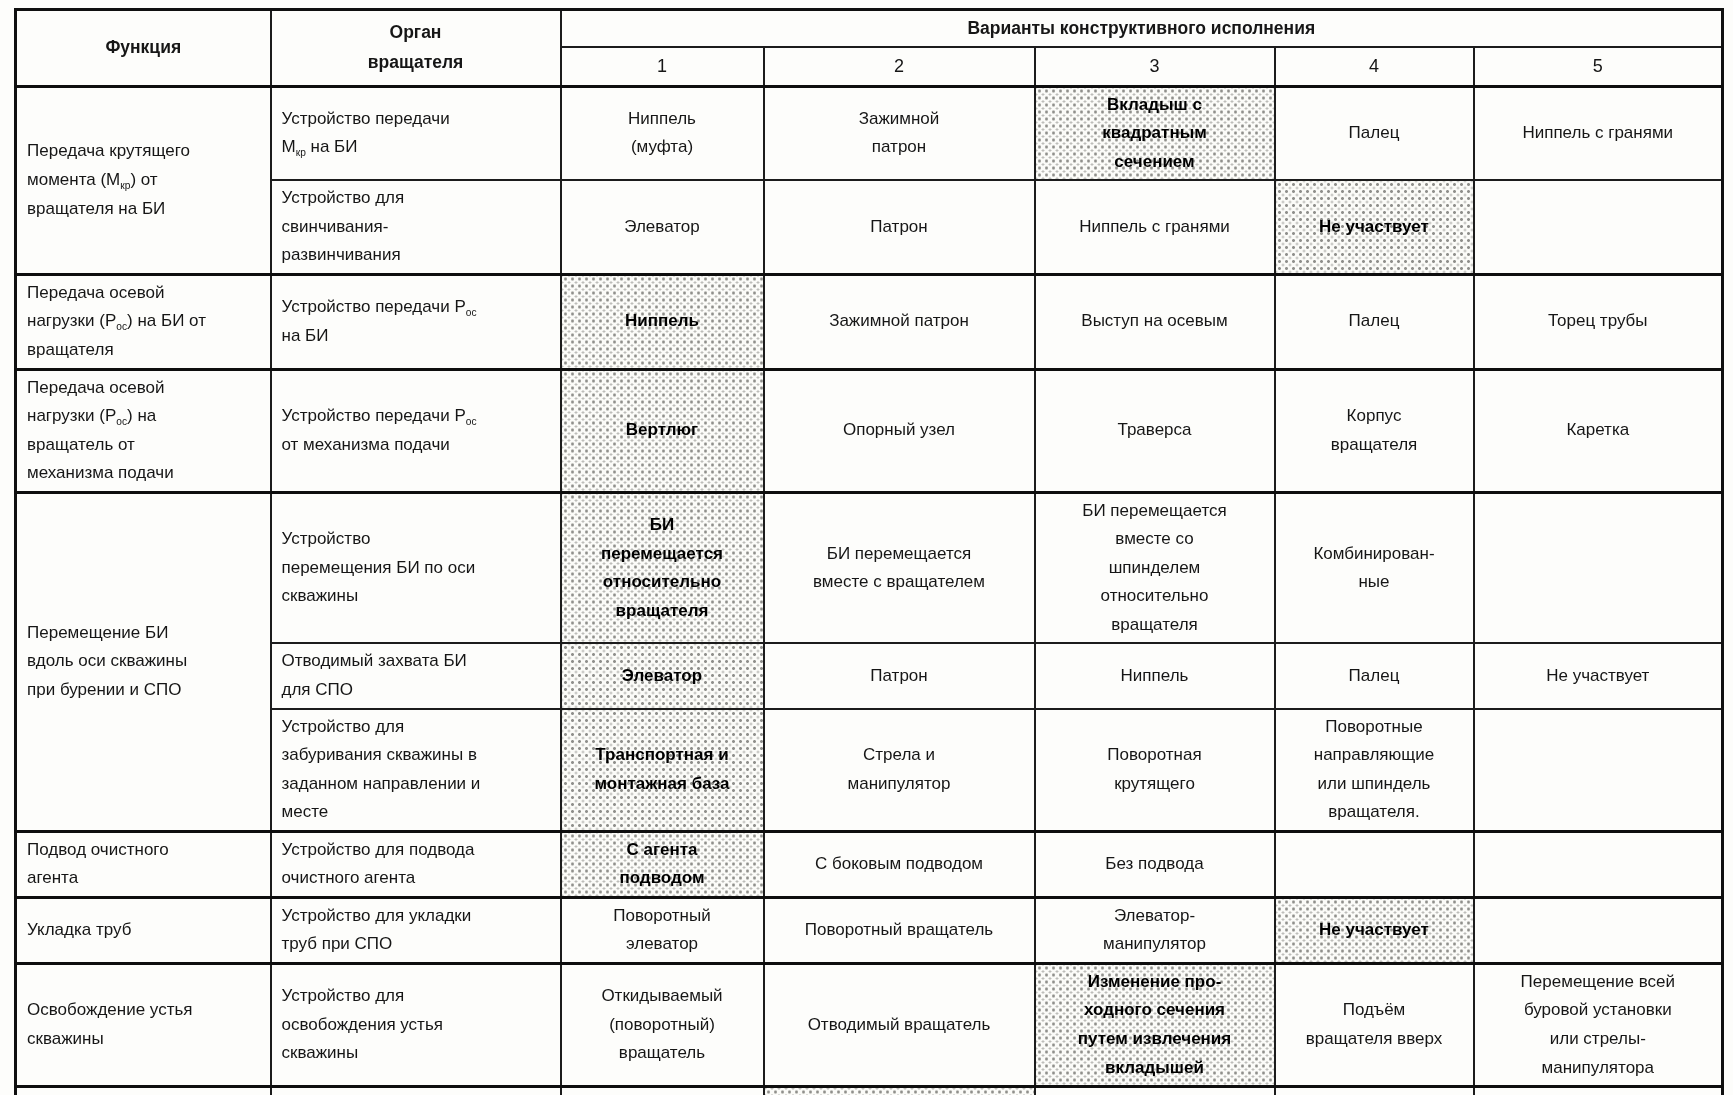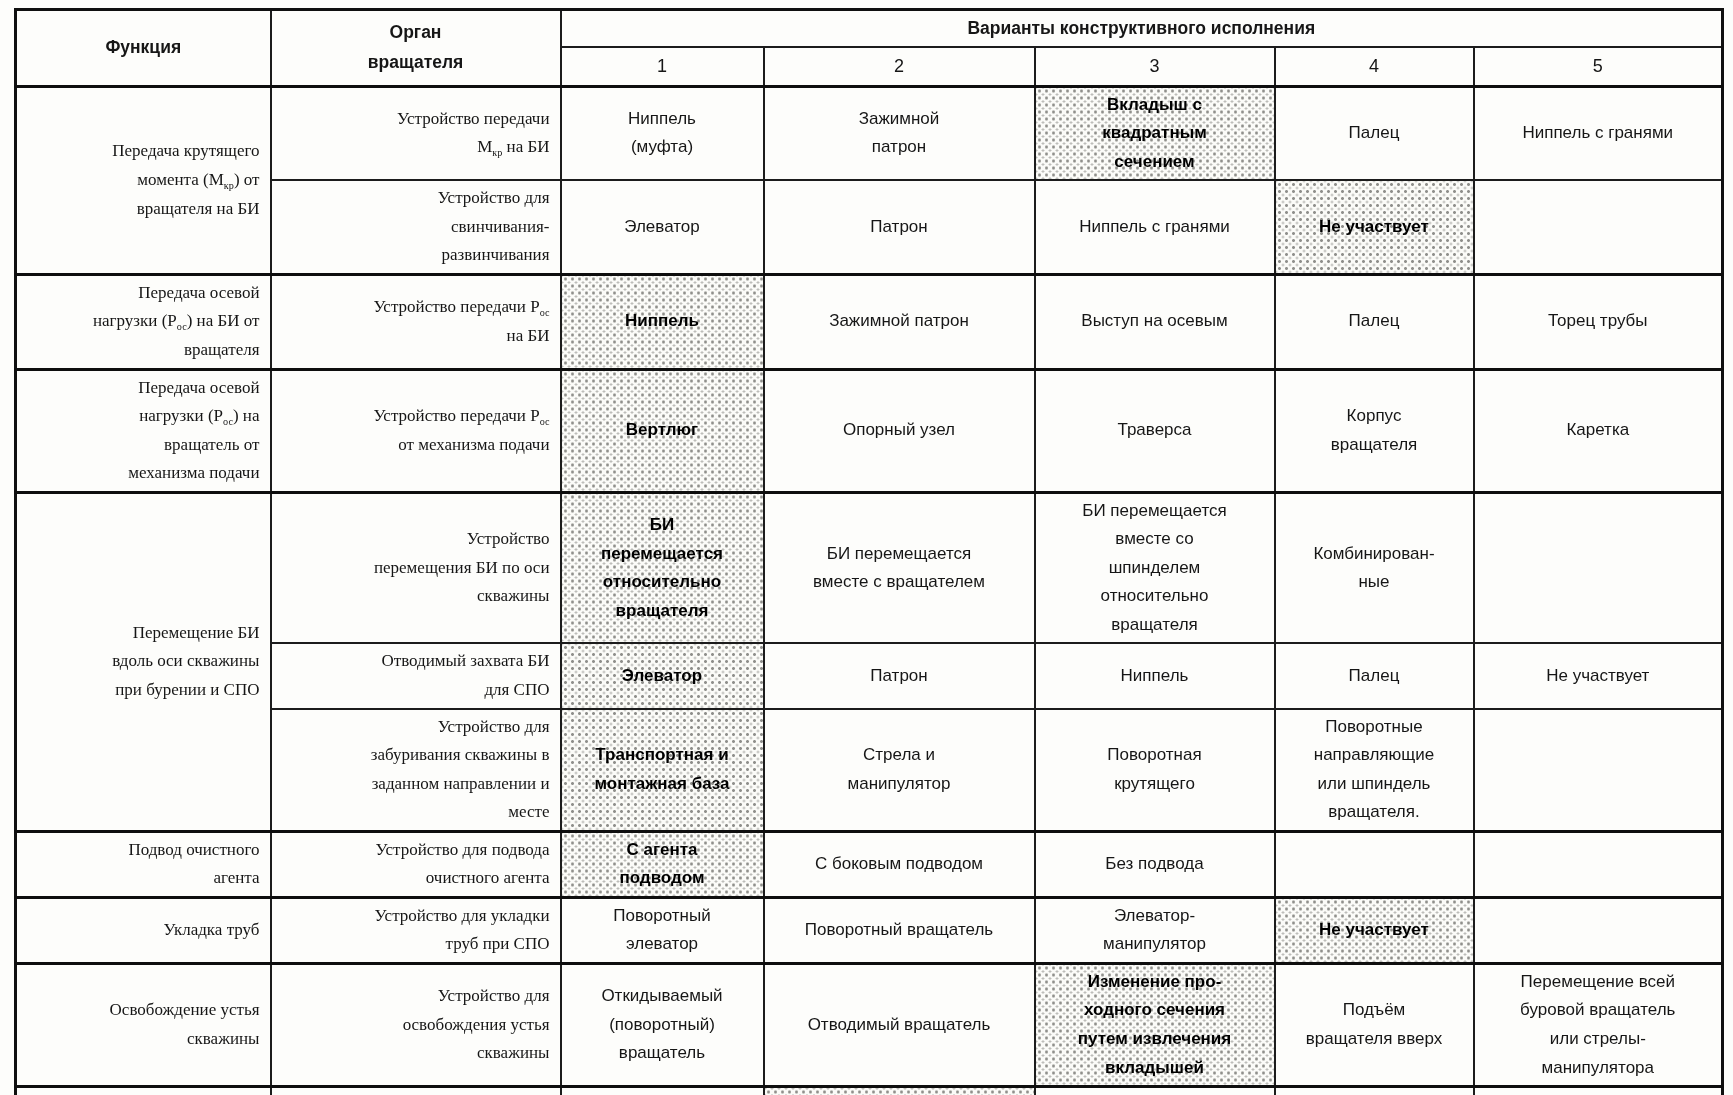--- a/index.html
+++ b/index.html
@@ -20,21 +20,21 @@
     border:2px solid #1c1c1c;
     padding:3px 10px;
     font-size:17px;
     line-height:1.68;
     vertical-align:middle;
     white-space:pre-line;
     overflow:hidden;
   }
   .grid th{font-weight:bold;text-align:center;font-size:17.5px;}
   .grid th.numh{font-weight:normal;font-size:18px;}
-  td.fcell,td.ocell{text-align:right;font-family:Liberation Serif, serif;}
+  td.fcell,td.ocell{text-align:left;}
   td.vcell{text-align:center;}
   tr.gs > td{border-top:3.5px solid #0e0e0e;}
   sub{font-size:0.6em;line-height:0;}
   .shaded{
     font-weight:700;color:#000;
     background-color:#fbfbf8;
     background-image:
       radial-gradient(circle, rgba(45,45,40,.52) 1.3px, rgba(45,45,40,0) 1.55px),
       radial-gradient(circle, rgba(45,45,40,.30) 1.05px, rgba(45,45,40,0) 1.3px);
     background-size:7px 7px,7px 7px;
@@ -212,21 +212,21 @@
 (поворотный)
 вращатель</td>
       <td class="vcell">Отводимый вращатель</td>
       <td class="vcell shaded">Изменение про-
 ходного сечения
 путем извлечения
 вкладышей</td>
       <td class="vcell">Подъём
 вращателя вверх</td>
       <td class="vcell">Перемещение всей
-буровой вращатель
+буровой установки
 или стрелы-
 манипулятора</td>
     </tr>
 
     <tr style="height:80px" class="gs">
       <td class="fcell">Передача энергии от
 двигателя на испол-
 нительный орган</td>
       <td class="ocell">Трансмиссия</td>
       <td class="vcell">Д – Р - ИО</td>

